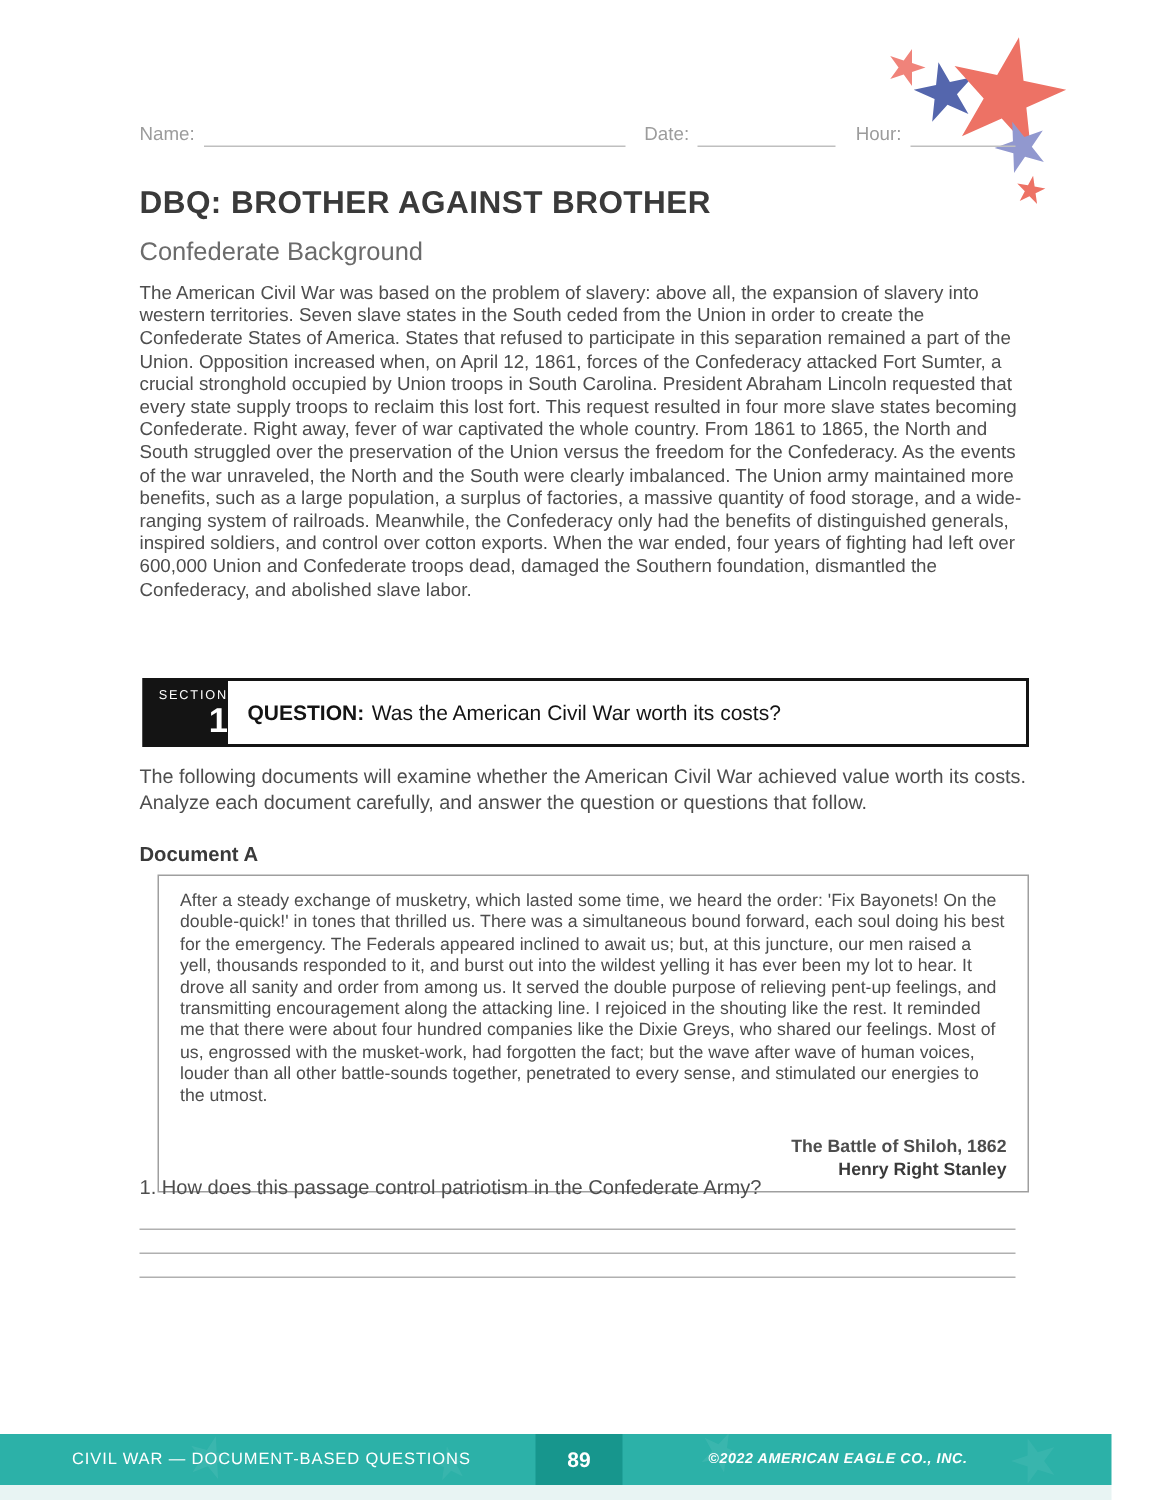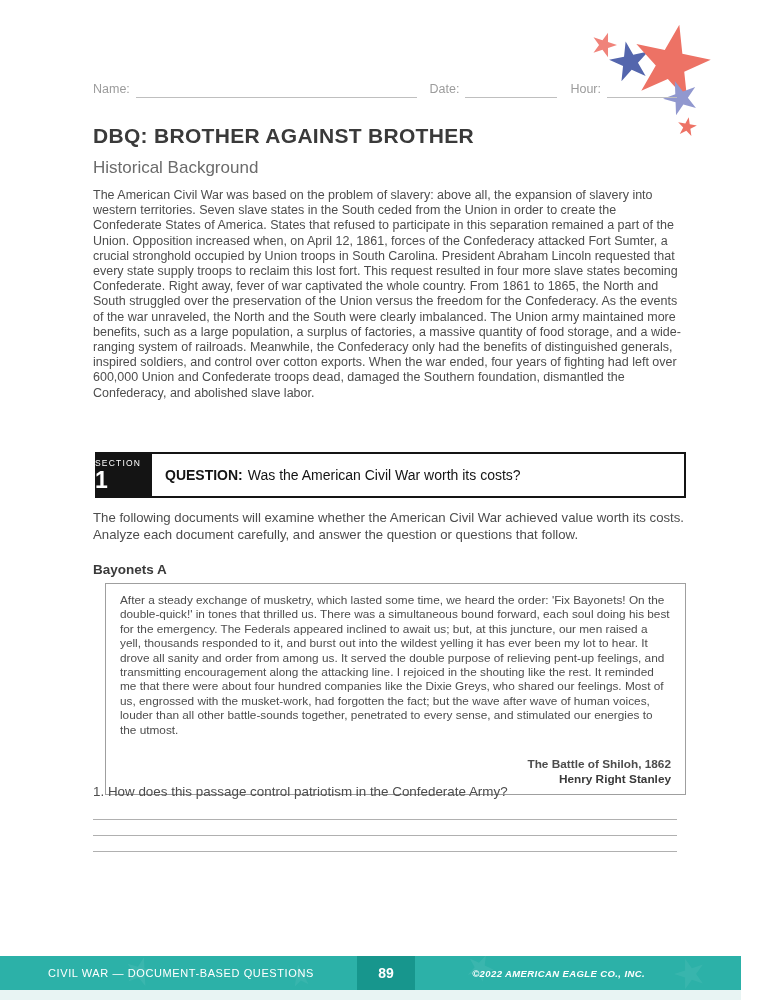--- a/index.html
+++ b/index.html
@@ -14,21 +14,21 @@
   .fill-line { border-bottom:1px solid #bfbfbf; height:15px; }
   .name-line { flex:1; }
   .date-line { width:92px; }
   .hour-line { width:70px; }
 
   .page-title { position:absolute; top:124px; left:93px; font-size:21px; font-weight:700; color:#3a3a3a; letter-spacing:0.3px; }
   .bg-heading { position:absolute; top:158px; left:93px; font-size:17px; font-weight:400; color:#6b6b6b; }
   .bg-text { position:absolute; top:188px; left:93px; width:594px; font-size:12.5px; line-height:15.2px; color:#4d4d4d; }
 
   .section-banner { position:absolute; top:452px; left:95px; width:591px; height:46px; box-sizing:border-box; border:2px solid #141414; background:#fff; display:flex; align-items:center; }
-  .section-badge { width:57px; height:46px; margin:-2px 0 -2px -2px; background:#141414; color:#fff; display:flex; flex-direction:column; align-items:flex-start; justify-content:center; flex:none; }
+  .section-badge { width:57px; height:46px; margin:-2px 0 -2px -2px; background:#141414; color:#fff; display:flex; flex-direction:column; align-items:flex-end; justify-content:center; flex:none; }
   .badge-label { font-size:8.5px; letter-spacing:1.2px; }
   .badge-number { font-size:23px; font-weight:700; line-height:1; margin-top:1px; }
   .section-question { margin-left:13px; font-size:14px; color:#141414; }
   .q-label { font-weight:700; margin-right:5px; }
 
   .intro { position:absolute; top:509px; left:93px; width:594px; font-size:13.2px; line-height:17px; color:#4d4d4d; }
 
   .doc-heading { position:absolute; top:562px; left:93px; font-size:13.5px; font-weight:700; color:#3a3a3a; }
   .doc-box { position:absolute; top:583px; left:105px; width:581px; box-sizing:border-box; border:1px solid #9f9f9f; background:#fff; padding:9px 14px 7px; }
   .doc-quote { font-size:11.8px; line-height:14.4px; color:#4d4d4d; }
@@ -69,37 +69,37 @@
     <span class="label">Name:</span>
     <span class="fill-line name-line"></span>
     <span class="label spaced">Date:</span>
     <span class="fill-line date-line"></span>
     <span class="label spaced">Hour:</span>
     <span class="fill-line hour-line"></span>
   </div>
 
   <h1 class="page-title" style="margin:0;">DBQ: BROTHER AGAINST BROTHER</h1>
 
-  <h2 class="bg-heading" style="margin:0;">Historical Background</h2>
+  <h2 class="bg-heading" style="margin:0;">Confederate Background</h2>
 
   <div class="bg-text">The American Civil War was based on the problem of slavery: above all, the expansion of slavery into western territories. Seven slave states in the South ceded from the Union in order to create the Confederate States of America. States that refused to participate in this separation remained a part of the Union. Opposition increased when, on April 12, 1861, forces of the Confederacy attacked Fort Sumter, a crucial stronghold occupied by Union troops in South Carolina. President Abraham Lincoln requested that every state supply troops to reclaim this lost fort. This request resulted in four more slave states becoming Confederate. Right away, fever of war captivated the whole country. From 1861 to 1865, the North and South struggled over the preservation of the Union versus the freedom for the Confederacy. As the events of the war unraveled, the North and the South were clearly imbalanced. The Union army maintained more benefits, such as a large population, a surplus of factories, a massive quantity of food storage, and a wide-ranging system of railroads. Meanwhile, the Confederacy only had the benefits of distinguished generals, inspired soldiers, and control over cotton exports. When the war ended, four years of fighting had left over 600,000 Union and Confederate troops dead, damaged the Southern foundation, dismantled the Confederacy, and abolished slave labor.</div>
 
   <div class="section-banner">
     <div class="section-badge">
       <span class="badge-label">SECTION</span>
       <span class="badge-number">1</span>
     </div>
     <div class="section-question">
       <span class="q-label">QUESTION:</span><span>Was the American Civil War worth its costs?</span>
     </div>
   </div>
 
   <div class="intro">The following documents will examine whether the American Civil War achieved value worth its costs. Analyze each document carefully, and answer the question or questions that follow.</div>
 
-  <div class="doc-heading">Bayonets A</div>
+  <div class="doc-heading">Document A</div>
 
   <div class="doc-box">
     <div class="doc-quote">After a steady exchange of musketry, which lasted some time, we heard the order: 'Fix Bayonets! On the double-quick!' in tones that thrilled us. There was a simultaneous bound forward, each soul doing his best for the emergency. The Federals appeared inclined to await us; but, at this juncture, our men raised a yell, thousands responded to it, and burst out into the wildest yelling it has ever been my lot to hear. It drove all sanity and order from among us. It served the double purpose of relieving pent-up feelings, and transmitting encouragement along the attacking line. I rejoiced in the shouting like the rest. It reminded me that there were about four hundred companies like the Dixie Greys, who shared our feelings. Most of us, engrossed with the musket-work, had forgotten the fact; but the wave after wave of human voices, louder than all other battle-sounds together, penetrated to every sense, and stimulated our energies to the utmost.</div>
     <div class="doc-source">The Battle of Shiloh, 1862</div>
     <div class="doc-author">Henry Right Stanley</div>
   </div>
 
   <div class="question-block q1">
     <div class="question-text">
       <span>1.</span>

